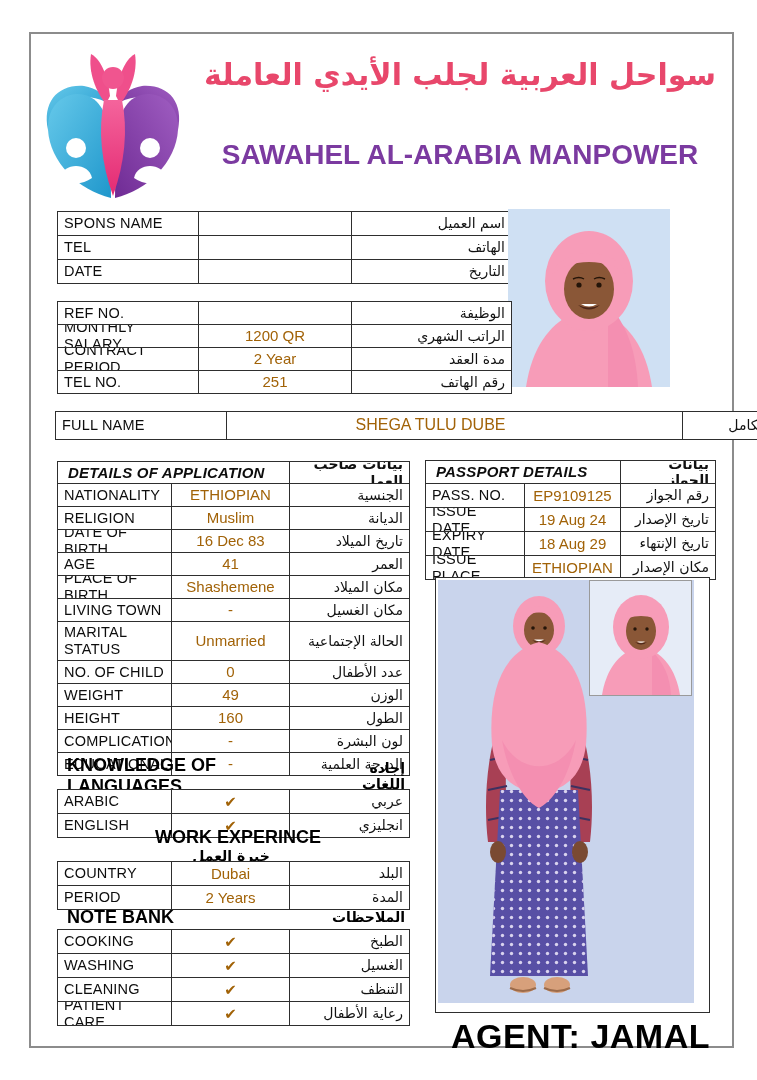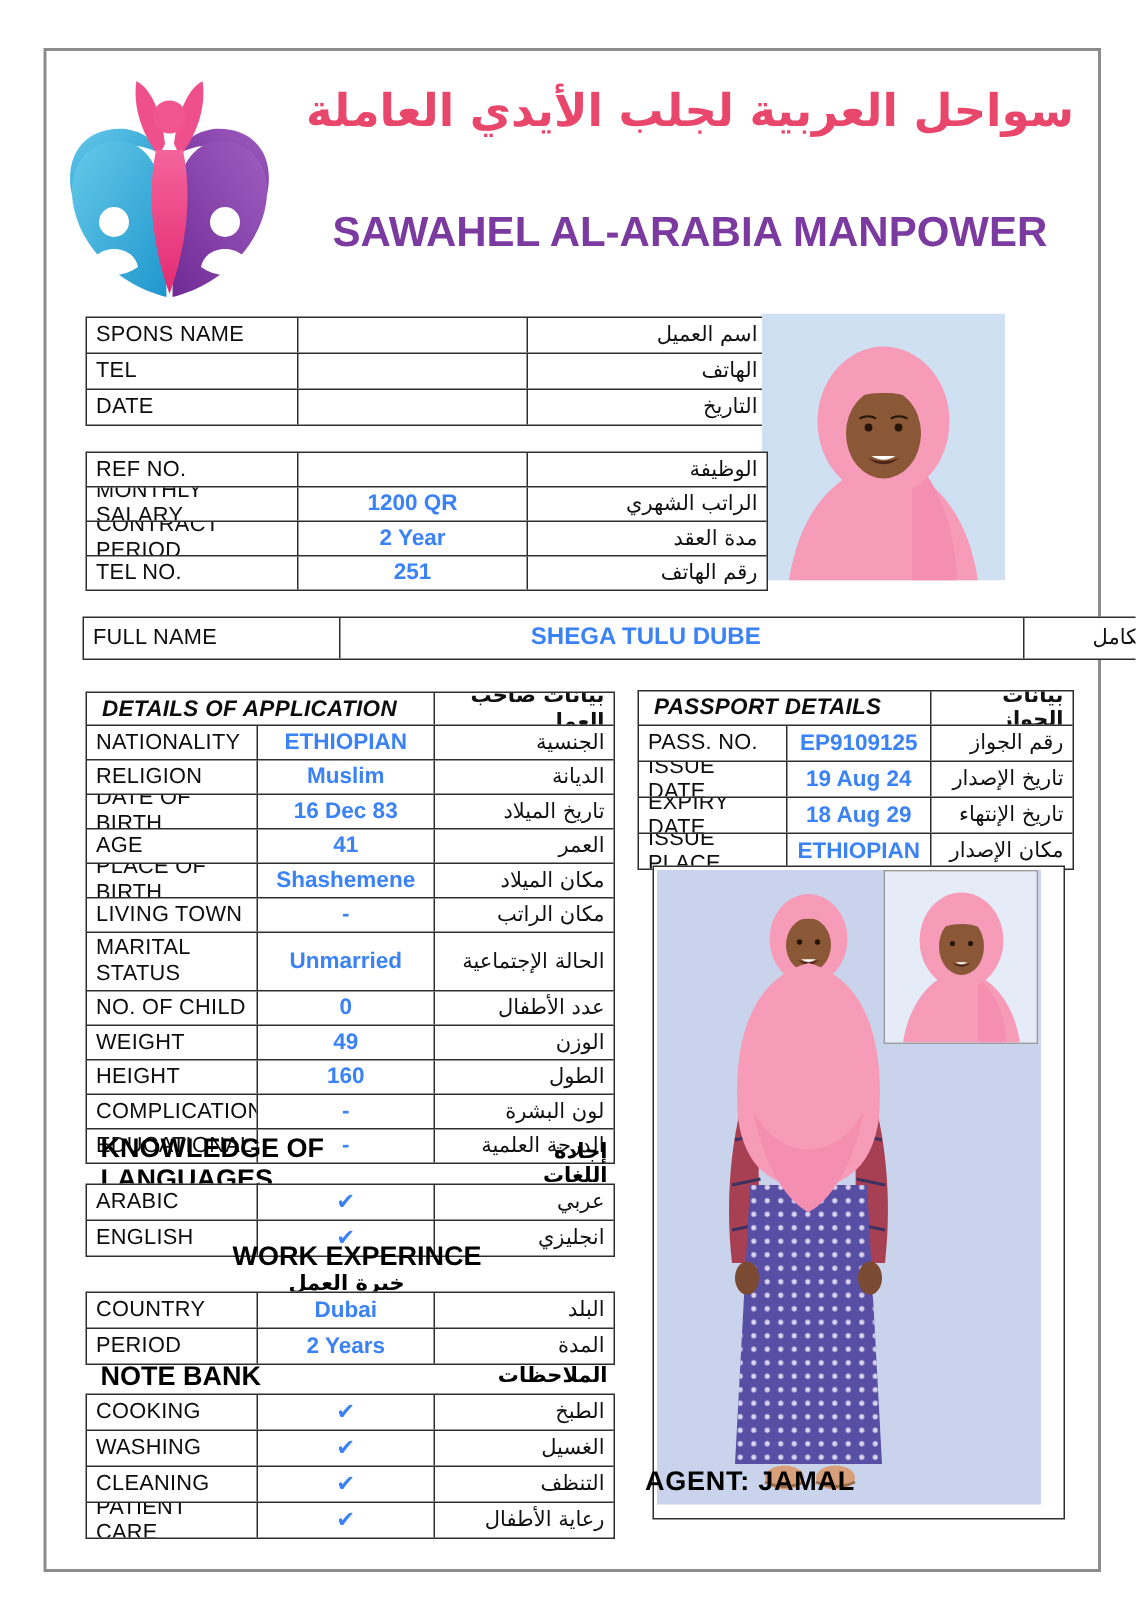--- a/index.html
+++ b/index.html
@@ -17,21 +17,21 @@
   #title-ar{left:200px;top:57px;width:520px;text-align:center;font-weight:700;font-size:30px;direction:rtl;color:#e8476b;font-family:"DejaVu Sans",sans-serif;}
   #title-en{left:198px;top:139px;width:524px;text-align:center;font-weight:700;font-size:28px;color:#7b3aa0;letter-spacing:0;}
 
   
   .tbl{background:#fff;border:1.5px solid #2e2e2e;box-sizing:content-box;}
   .tr{display:flex;}
   .tr + .tr{border-top:1px solid #2e2e2e;}
   .td{box-sizing:border-box;display:flex;align-items:center;padding:0 6px;overflow:hidden;line-height:1.15;}
   .td + .td{border-left:1px solid #2e2e2e;}
   .c-en{font-size:14.5px;color:#0d0d0d;letter-spacing:.2px;}
-  .c-val{justify-content:center;font-weight:700;font-size:15px;color:#3b82f6;}
+  .c-val{justify-content:center;font-weight:400;font-size:15px;color:#a16207;}
   .c-ar{direction:rtl;justify-content:flex-start;font-size:14px;color:#111;font-family:"DejaVu Sans",sans-serif;}
   .hdr-en{font-weight:700;font-size:15px;padding-left:10px;font-style:italic;}
   .hdr-ar{font-weight:700;}
 
   
   #sponsor-table{left:57px;top:211px;} #sponsor-table .tr{height:23px;}
   #job-table{left:57px;top:301px;}     #job-table .tr{height:22px;}
   .w-t1c0{width:140px}.w-t1c1{width:153px}.w-t1c2{width:160px}
 
   #fullname-table{left:55px;top:411px;} #fullname-table .tr{height:27px;gap:48px;}
@@ -56,21 +56,21 @@
   #passport-table .tr{height:23px;} #passport-table .tr.hdr{height:22px;}
   .w-pc0{width:98px}.w-pc1{width:96px}.w-pc2{width:95px}.w-phdr{width:194px}
 
   
   #photo-top{left:508px;top:209px;width:162px;height:178px;}
   #photo-box{left:435px;top:577px;width:275px;height:436px;border:1.5px solid #2e2e2e;box-sizing:border-box;background:#fff;}
   #photo-blue{position:absolute;left:2px;top:2px;width:256px;height:423px;background:#c9d4ec;}
   #fullbody-svg{position:absolute;left:8px;top:2px;}
   #photo-small{position:absolute;left:153px;top:2px;width:103px;height:116px;background:#e6ecf7;border:1px solid #9a9a9a;box-sizing:border-box;}
 
-  #agent{left:430px;top:977px;width:280px;font-weight:700;font-size:18px;color:#000;letter-spacing:.5px;}
+  #agent{left:430px;top:1017px;width:280px;text-align:right;font-weight:700;font-size:34px;color:#000;letter-spacing:.5px;}
 </style>
 </head>
 <body>
 
 <div class="abs" id="page-border"></div>
 
 <svg class="abs" id="logo" viewBox="0 0 150 156">
   <defs>
     <linearGradient id="gBlue" x1="0" y1="0" x2="1" y2="1">
       <stop offset="0" stop-color="#66c9ea"></stop>
@@ -192,21 +192,21 @@
     <div class="td c-ar w-ac2">العمر</div>
   </div>
   <div class="tr">
     <div class="td c-en w-ac0">PLACE OF BIRTH</div>
     <div class="td c-val w-ac1">Shashemene</div>
     <div class="td c-ar w-ac2">مكان الميلاد</div>
   </div>
   <div class="tr">
     <div class="td c-en w-ac0">LIVING TOWN</div>
     <div class="td c-val w-ac1">-</div>
-    <div class="td c-ar w-ac2">مكان الراتب</div>
+    <div class="td c-ar w-ac2">مكان الغسيل</div>
   </div>
   <div class="tr tall">
     <div class="td c-en w-ac0">MARITAL STATUS</div>
     <div class="td c-val w-ac1">Unmarried</div>
     <div class="td c-ar w-ac2">الحالة الإجتماعية</div>
   </div>
   <div class="tr">
     <div class="td c-en w-ac0">NO. OF CHILD</div>
     <div class="td c-val w-ac1">0</div>
     <div class="td c-ar w-ac2">عدد الأطفال</div>

